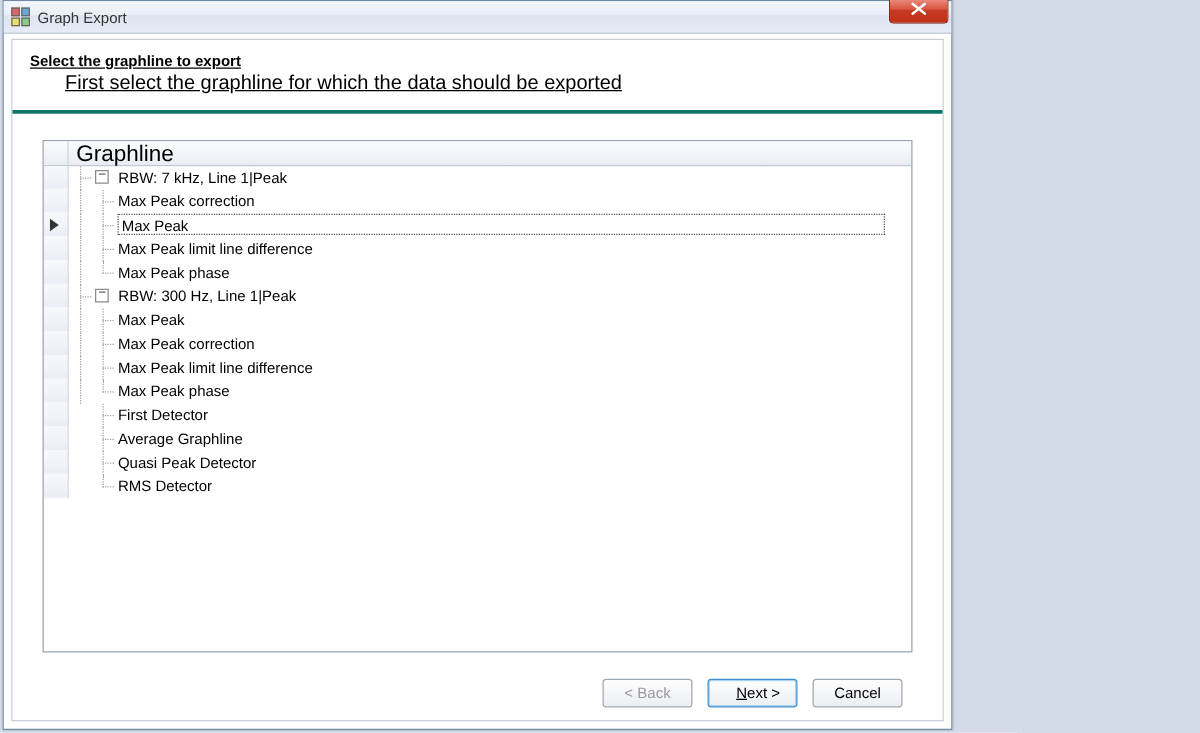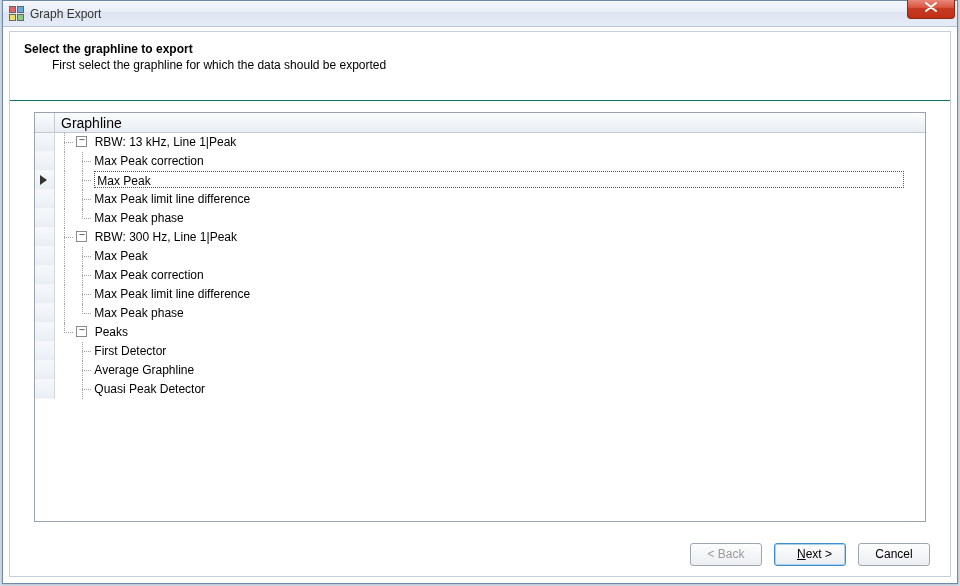--- a/index.html
+++ b/index.html
@@ -12,21 +12,21 @@
     font-size: 12px;
     background: #d4dbe8;
     overflow: hidden;
   }
 
   
   .window {
     position: absolute;
     left: 2px;
     top: 0;
-    width: 956px;
+    width: 760px;
     height: 584px;
     background: #ffffff;
     border: 1px solid #6f89a8;
     box-shadow: 0 0 2px rgba(0,0,0,0.25);
   }
 
   
   .titlebar {
     height: 26px;
     background: linear-gradient(to bottom, #f4f7fc 0%, #e8edf6 45%, #dde4f0 46%, #e6ecf7 100%);
@@ -78,32 +78,33 @@
     left: 6px;
     right: 6px;
     top: 30px;
     bottom: 6px;
     border: 1px solid #c9cfd8;
     background: #fff;
   }
 
   
   .wizard-header {
-    padding: 10px 14px 28px 14px;
-    border-bottom: 1px solid #0f766e;
+    padding: 10px 14px 12px 14px;
+    border-bottom: 3px solid #0f766e;
+    text-decoration: underline;
   }
   .wizard-header .heading {
     font-weight: bold;
     font-size: 12px;
     color: #000;
     margin-bottom: 2px;
   }
   .wizard-header .subheading {
     color: #000;
-    font-size: 12px;
+    font-size: 16px;
     margin-left: 28px;
   }
 
   
   .content {
     position: absolute;
     left: 24px;
     right: 24px;
     top: 80px;
     bottom: 54px;
@@ -122,21 +123,21 @@
     width: 20px;
     background: linear-gradient(to bottom,#fbfcfd,#e9edf3);
     border-right: 1px solid #c3c9d3;
   }
   .col-header .col-label {
     flex: 1;
     background: linear-gradient(to bottom,#fbfcfd,#e9edf3);
     padding-left: 6px;
     line-height: 20px;
     color: #000;
-    font-size: 14px;
+    font-size: 18px;
   }
 
   
   .tree-body {
     position: relative;
     height: calc(100% - 20px);
     overflow: hidden;
   }
 
   .row {
@@ -240,21 +241,21 @@
     display: inline-block;
     height: 17px;
     line-height: 16px;
     padding-left: 2px;
     width: calc(100% - 60px);
   }
 
   
   .footer {
     position: absolute;
-    left: 0; right: 0; bottom: 0;
+    left: 0; right: 12px; bottom: 0;
     height: 44px;
     padding-right: 20px;
     display: flex;
     justify-content: flex-end;
     align-items: center;
     gap: 12px;
   }
   .btn {
     height: 23px;
     min-width: 72px;
@@ -312,21 +313,21 @@
         <div class="col-label">Graphline</div>
       </div>
 
       <div class="tree-body">
 
         <div class="row">
           <div class="row-handle"></div>
           <div class="row-cell">
             <span class="indent i-tee"></span>
             <span class="toggle minus"></span>
-            <span class="node-label">RBW: 13 kHz, Line 1|Peak</span>
+            <span class="node-label">RBW: 7 kHz, Line 1|Peak</span>
           </div>
         </div>
 
         <div class="row">
           <div class="row-handle"></div>
           <div class="row-cell">
             <span class="indent i-vline"></span><span class="indent i-tee"></span>
             <span class="node-label">Max Peak correction</span>
           </div>
         </div>
@@ -385,44 +386,43 @@
           <div class="row-handle"></div>
           <div class="row-cell">
             <span class="indent i-vline"></span><span class="indent i-ell"></span>
             <span class="node-label">Max Peak phase</span>
           </div>
         </div>
 
         <div class="row">
           <div class="row-handle"></div>
           <div class="row-cell">
-            <span class="indent i-ell"></span>
-            <span class="toggle minus"></span>
-            <span class="node-label">Peaks</span>
-          </div>
-        </div>
-        <div class="row">
-          <div class="row-handle"></div>
-          <div class="row-cell">
             <span class="indent i-blank"></span><span class="indent i-tee"></span>
             <span class="node-label">First Detector</span>
           </div>
         </div>
         <div class="row">
           <div class="row-handle"></div>
           <div class="row-cell">
             <span class="indent i-blank"></span><span class="indent i-tee"></span>
             <span class="node-label">Average Graphline</span>
           </div>
         </div>
         <div class="row">
           <div class="row-handle"></div>
           <div class="row-cell">
             <span class="indent i-blank"></span><span class="indent i-tee"></span>
             <span class="node-label">Quasi Peak Detector</span>
+          </div>
+        </div>
+        <div class="row">
+          <div class="row-handle"></div>
+          <div class="row-cell">
+            <span class="indent i-blank"></span><span class="indent i-ell"></span>
+            <span class="node-label">RMS Detector</span>
           </div>
         </div>
 
       </div>
     </div>
 
     <div class="footer">
       <button class="btn" disabled="">&lt; Back</button>
       <button class="btn default"><u>N</u><span>ext &gt;</span></button>
       <button class="btn">Cancel</button>

